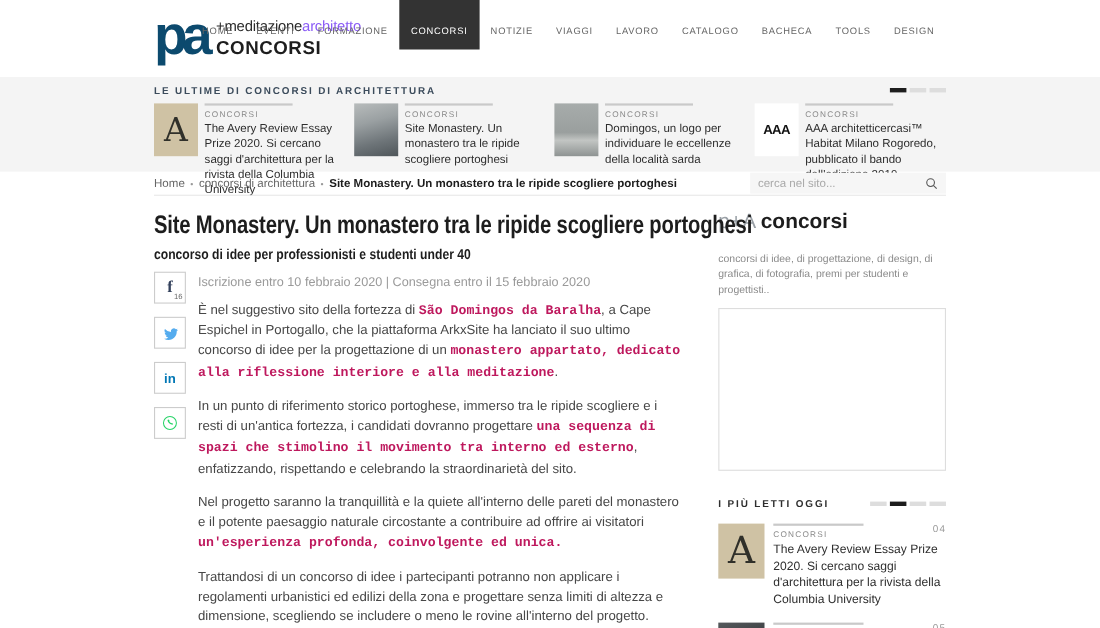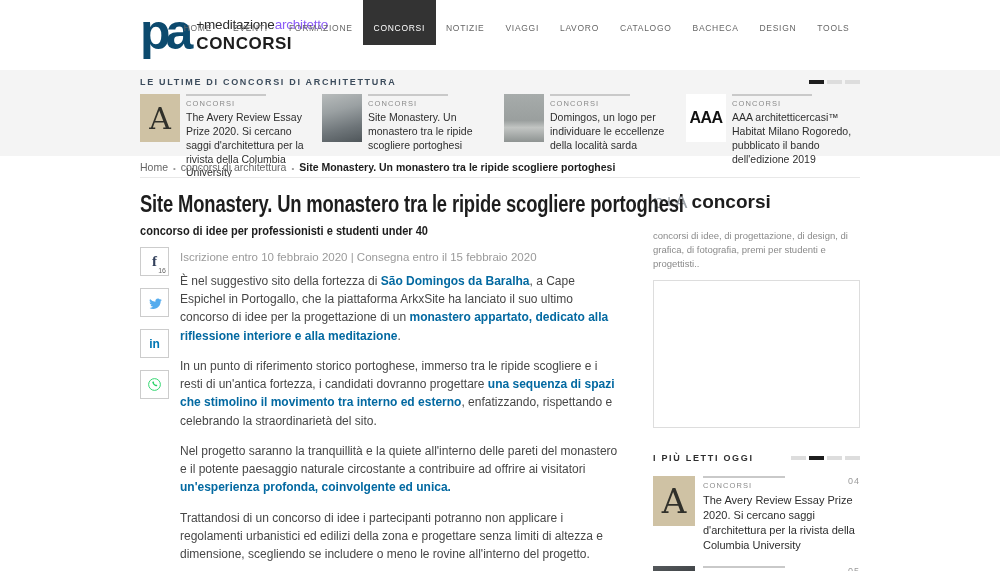--- a/index.html
+++ b/index.html
@@ -28,21 +28,21 @@
   .ticker-title { font-size:9px; font-weight:bold; letter-spacing:1.7px; color:#3c4c5c; }
   .dashes { display:flex; gap:3px; }
   .dash { width:15px; height:4px; background:#ddd; }
   .dash.on { background:#1d1d1d; }
   .ticker-items { display:flex; gap:10px; margin-top:7px; }
   .t-item { width:172px; display:flex; gap:6px; cursor:pointer; }
   .thumb { width:40px; height:48px; flex:none; display:flex; align-items:center; justify-content:center; overflow:hidden; }
   .thumb-avery { background:#cfc2a4; font-family:"DejaVu Serif", serif; font-size:30px; color:#30302a; }
   .thumb-coast { background:linear-gradient(165deg,#b8bcbc 0%,#9aa0a2 35%,#6e7579 70%,#4f565a 100%); }
   .thumb-monastir { background:linear-gradient(180deg,#a7acab 0%,#9a9f9e 55%,#c2c5c3 70%,#8e9392 100%); }
-  .thumb-aaa { background:#fff; font-weight:bold; font-size:16px; letter-spacing:-0.5px; color:#111; }
+  .thumb-aaa { background:#fff; font-weight:bold; font-size:12px; letter-spacing:-0.5px; color:#111; }
   .t-body { flex:1; }
   .t-cat { font-size:7.5px; letter-spacing:1.1px; color:#8a8a8a; border-top:2px solid #c9c9c9; padding-top:3px; width:80px; }
   .t-title { font-size:10.5px; color:#2e2e2e; line-height:1.32; margin-top:3px; }
 
   
   .crumb-row { height:22px; border-bottom:1px solid #e8e8e8; display:flex; align-items:center; position:relative; }
   .crumbs { font-size:10.5px; color:#777; }
   .crumb-link { color:#666; text-decoration:none; cursor:pointer; }
   .crumb-sep { color:#999; font-size:8px; margin:0 5px; }
   .crumb-cur { color:#1d1d1d; font-weight:bold; }
@@ -61,21 +61,21 @@
     transform:scaleX(.85); transform-origin:0 50%; margin-top:5px; }
   .deadline { margin:13px 0 9px 40px; font-size:11.5px; color:#9a9a9a; }
   .share { position:absolute; left:0; top:56px; width:31px; }
   .share-btn { width:29px; height:29px; border:1px solid #ccc; background:#fff; margin-bottom:12px;
     display:flex; align-items:center; justify-content:center; position:relative; cursor:pointer; }
   .fb-f { font-size:15px; font-weight:bold; color:#33415c; font-family:"Liberation Serif", serif; }
   .fb-count { position:absolute; right:2px; bottom:1px; font-size:7px; color:#666; }
   .in-glyph { font-size:12px; font-weight:bold; color:#0077b5; }
   .copy { margin-left:40px; width:440px; }
   .copy p { font-size:12px; line-height:1.52; color:#474747; margin-bottom:12px; }
-  .copy .b { font-weight:bold; color:#0369a1; }
+  .copy .b { font-weight:bold; color:#be185d;font-family:Liberation Mono, monospace; }
 
   
   .sidebar { width:207px; margin-left:33px; }
   .sb-title { font-size:19px; }
   .sb-title .lite { color:#9aa0a6;text-align:right; }
   .sb-title .bold { font-weight:bold; color:#1d1d1d; }
   .sb-sub { font-size:9.5px; color:#8a8a8a; line-height:1.45; margin-top:16px; }
   .ad-box { border:1px solid #ddd; height:148px; margin-top:10px; background:#fff; }
   .mr-head { display:flex; justify-content:space-between; align-items:center; margin-top:25px; }
   .mr-heading { font-size:9px; font-weight:bold; letter-spacing:1.7px; color:#2e2e2e; }
@@ -104,22 +104,22 @@
     <nav class="nav">
       <a class="nav-item">HOME</a>
       <a class="nav-item">EVENTI</a>
       <a class="nav-item">FORMAZIONE</a>
       <a class="nav-item active">CONCORSI</a>
       <a class="nav-item">NOTIZIE</a>
       <a class="nav-item">VIAGGI</a>
       <a class="nav-item">LAVORO</a>
       <a class="nav-item">CATALOGO</a>
       <a class="nav-item">BACHECA</a>
+      <a class="nav-item">TOOLS</a>
       <a class="nav-item">DESIGN</a>
-      <a class="nav-item">TOOLS</a>
     </nav>
   </div>
 </div>
 
 <div class="ticker">
   <div class="container">
     <div class="ticker-head">
       <div class="ticker-title">LE ULTIME DI CONCORSI DI ARCHITETTURA</div>
       <div class="dashes">
         <div class="dash on"></div>
@@ -158,20 +158,29 @@
       </div>
     </div>
   </div>
 </div>
 
 <div class="container">
   <div class="crumb-row">
     <div class="crumbs">
       <a class="crumb-link">Home</a><span class="crumb-sep">•</span><a class="crumb-link">concorsi di architettura</a><span class="crumb-sep">•</span><span class="crumb-cur">Site Monastery. Un monastero tra le ripide scogliere portoghesi</span>
     </div>
+    <div class="search">
+      <input type="text" placeholder="cerca nel sito..." style="">
+      <span style="display:flex;">
+        <svg width="12" height="12" viewBox="0 0 24 24">
+            <circle cx="10" cy="10" r="7" fill="none" stroke="#555" stroke-width="2"></circle>
+            <line x1="15" y1="15" x2="21" y2="21" stroke="#555" stroke-width="2"></line>
+          </svg>
+      </span>
+    </div>
   </div>
 
   <div class="main">
     <div class="main-col">
       <h1 class="h1">Site Monastery. Un monastero tra le ripide scogliere portoghesi</h1>
       <div class="subtitle">concorso di idee per professionisti e studenti under 40</div>
       <div class="deadline">Iscrizione entro 10 febbraio 2020 | Consegna entro il 15 febbraio 2020</div>
 
       <div class="share">
         <div class="share-btn">

